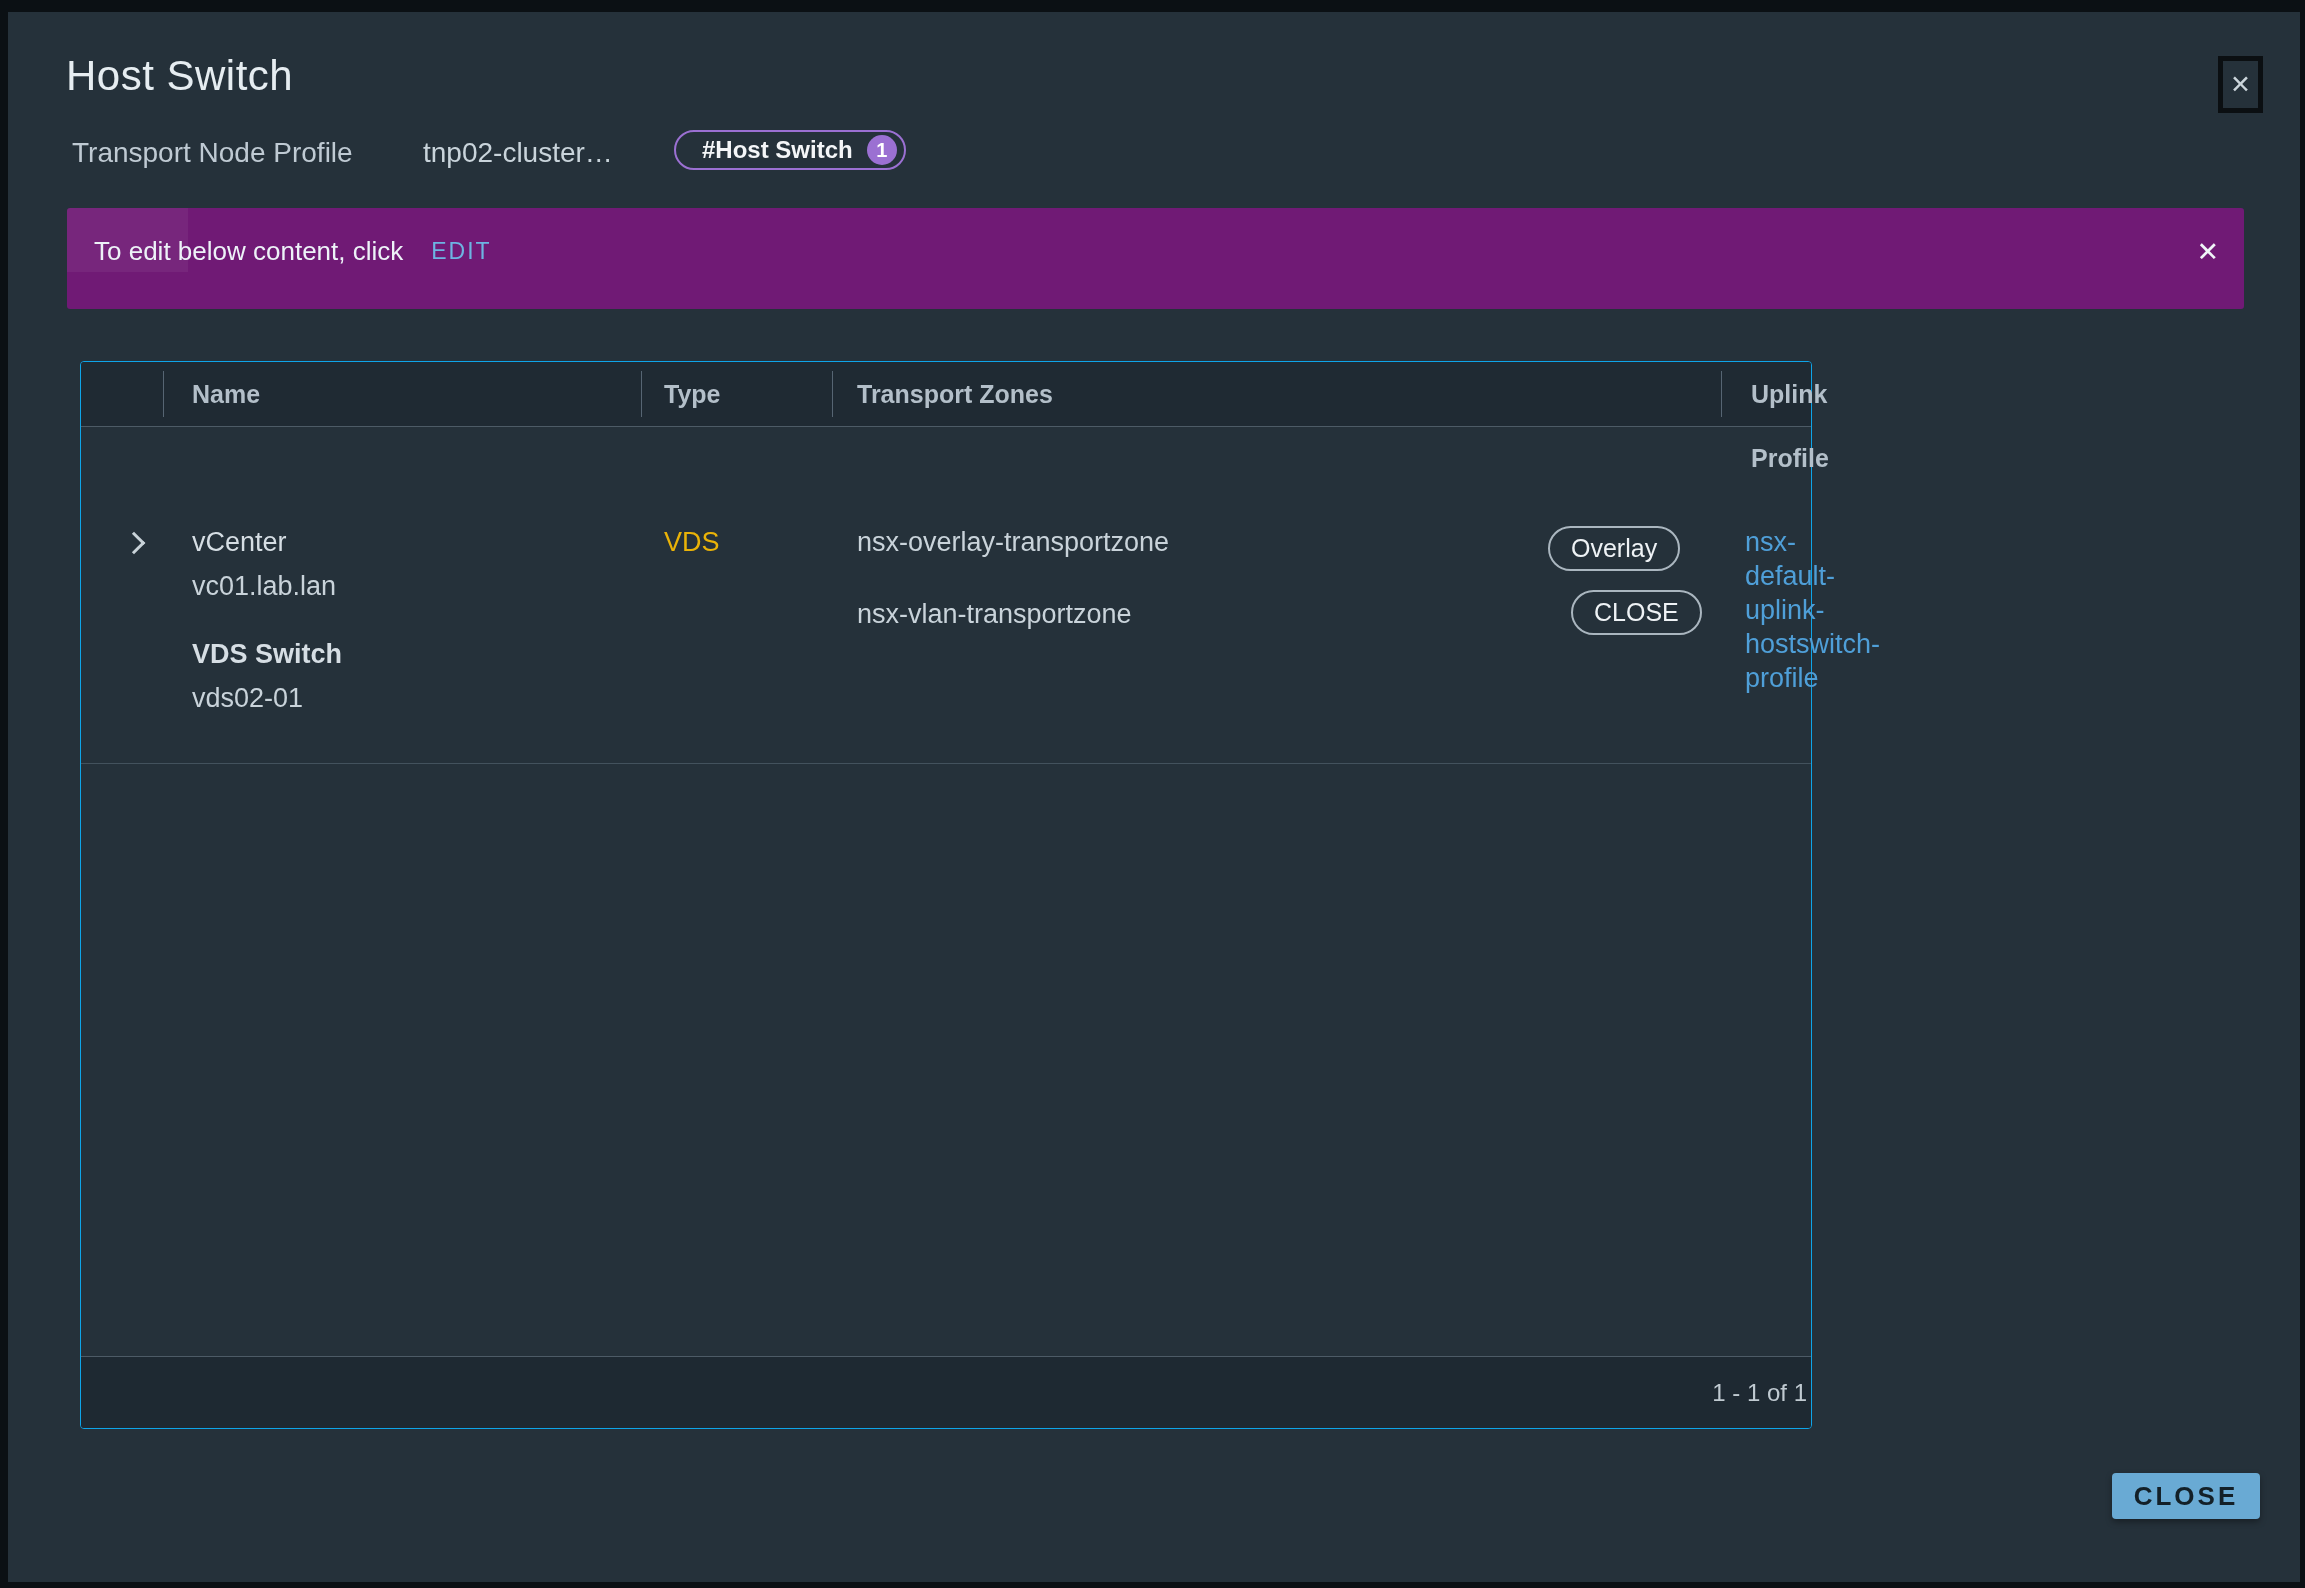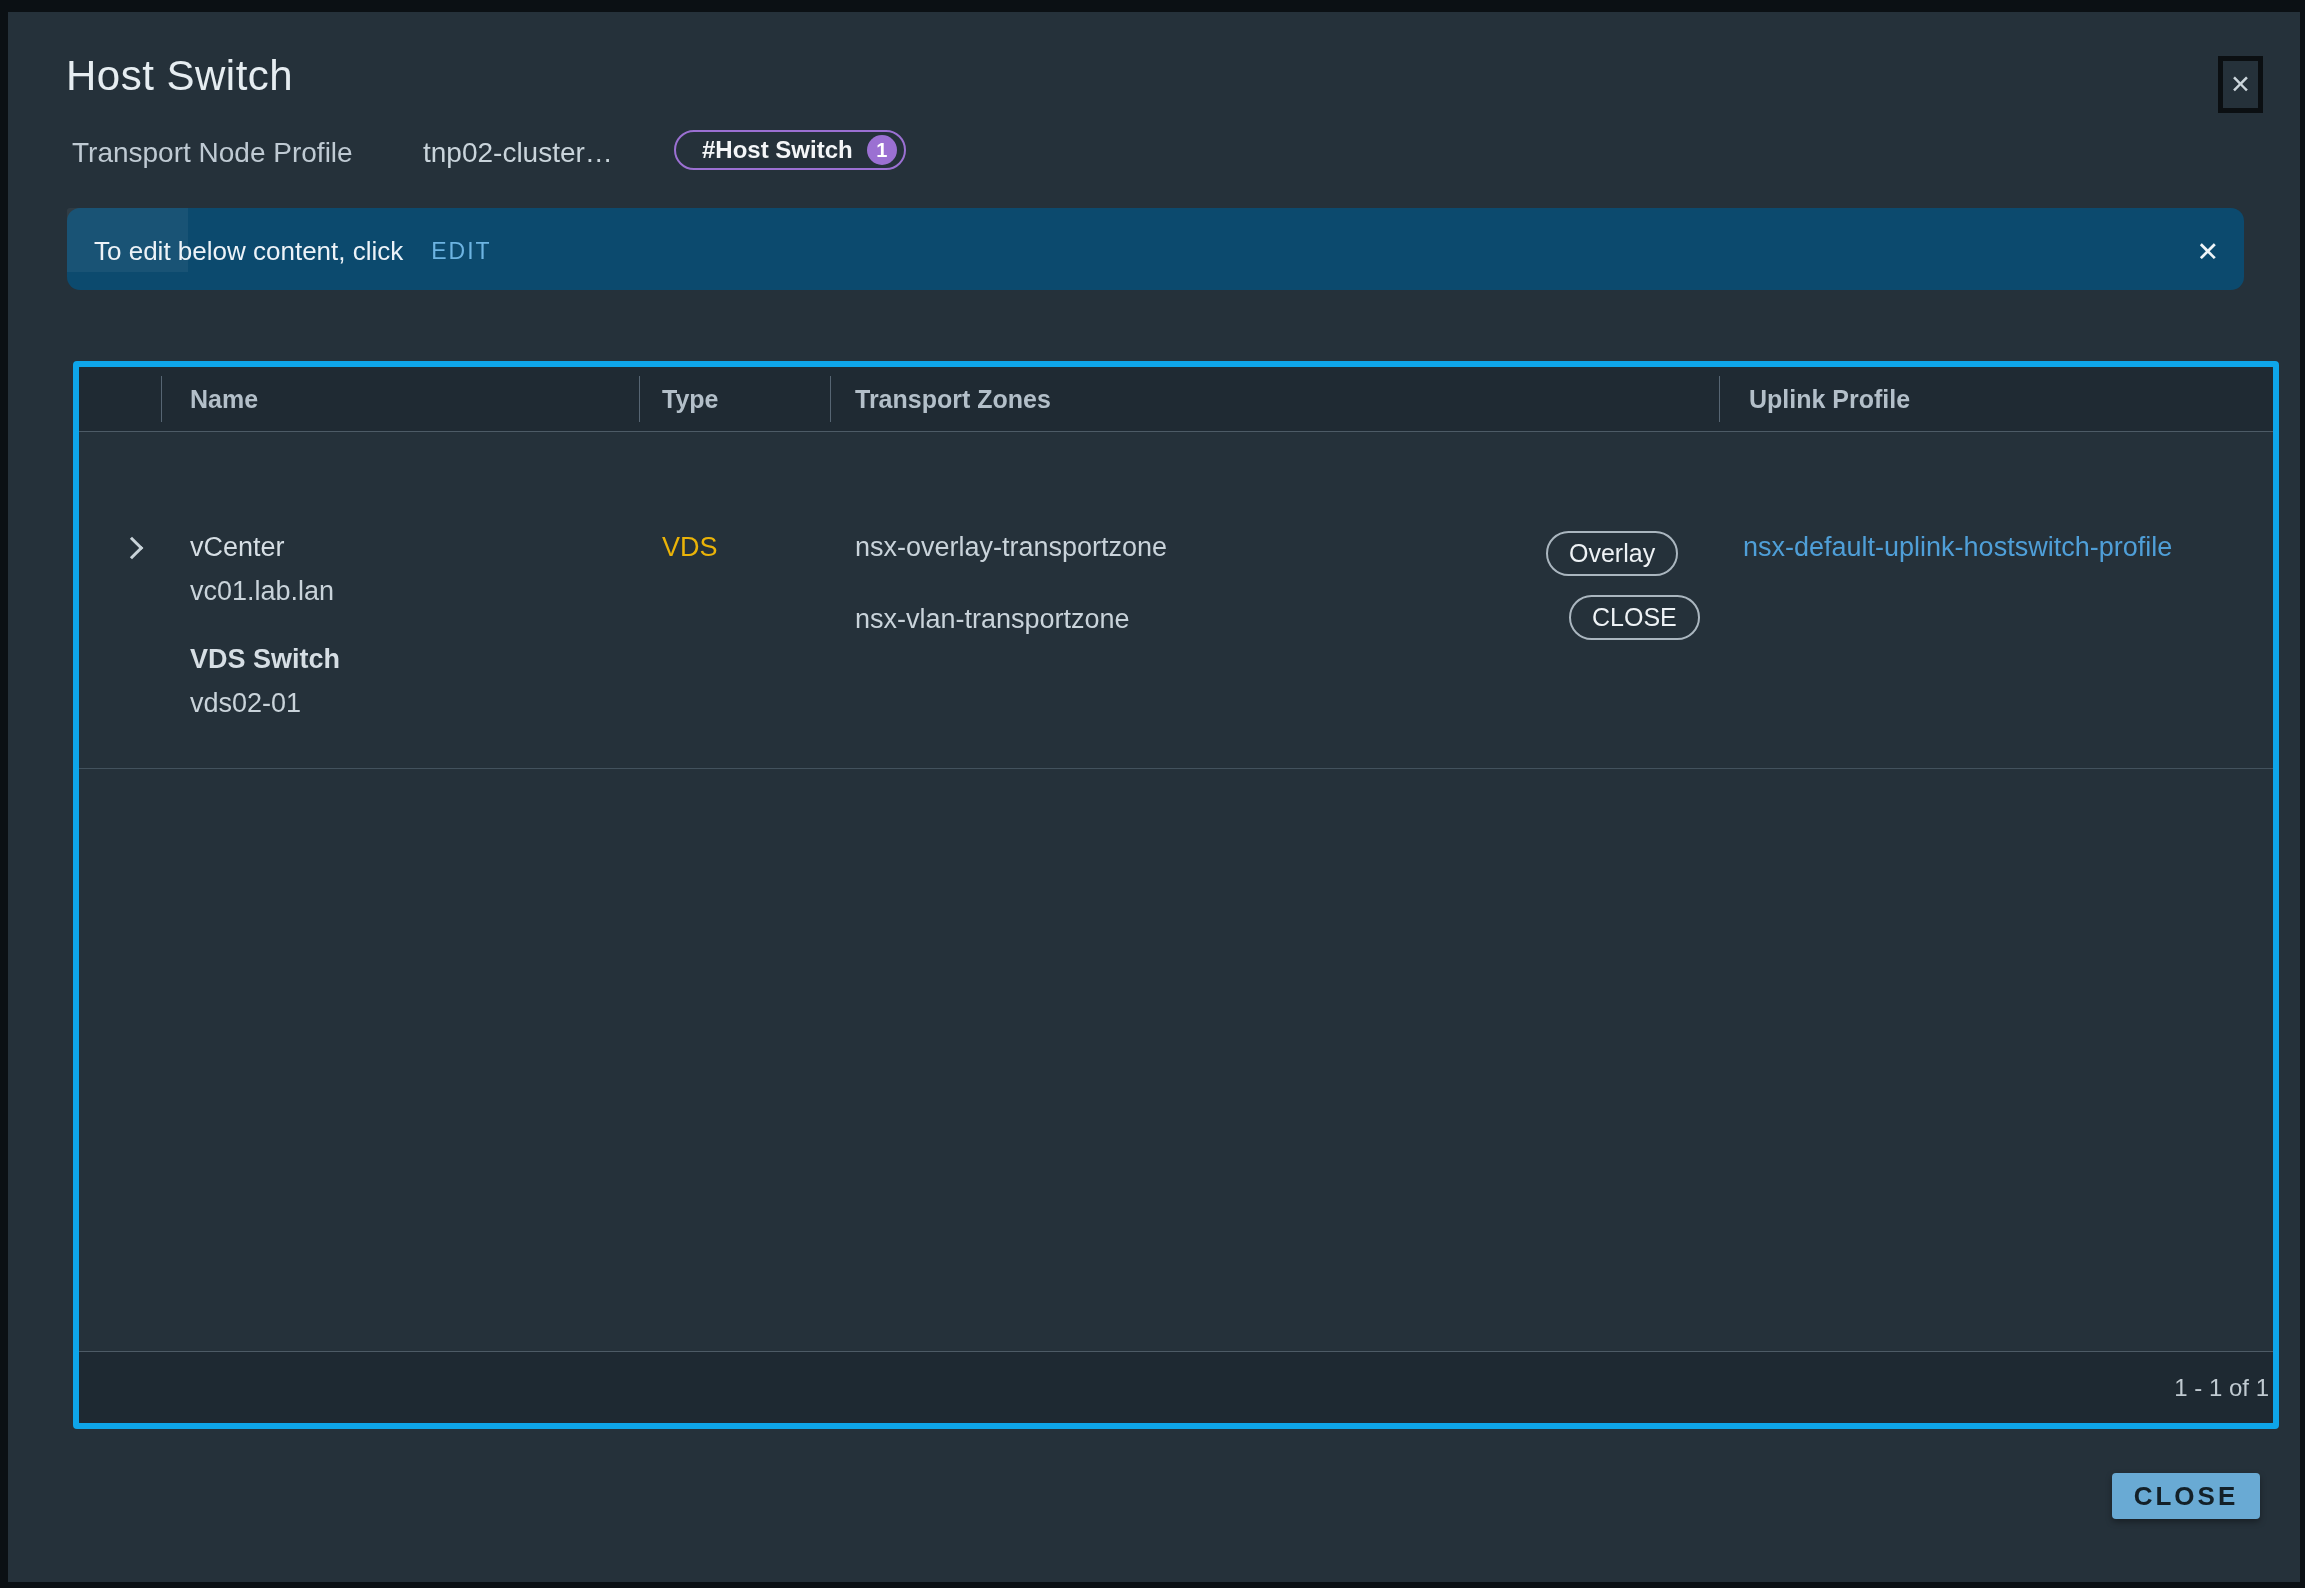--- a/index.html
+++ b/index.html
@@ -49,22 +49,22 @@
   .hs-badge-label { font-size: 24px; font-weight: 700; color: #f4f6f8; }
   .hs-badge-count {
     width: 30px; height: 30px; border-radius: 50%;
     background: #9b70d2; color: #ffffff;
     font-size: 20px; font-weight: 700;
     display: flex; align-items: center; justify-content: center;
   }
   
   .banner {
     position: absolute; left: 59px; top: 196px;
-    width: 2177px; height: 82px; box-sizing: border-box;
-    background: #0c4a6e; border-radius: 13px;
+    width: 2177px; height: 101px; box-sizing: border-box;
+    background: #701a75; border-radius: 3px;
   }
   .banner-patch {
     position: absolute; left: 0; top: 0;
     width: 121px; height: 64px;
     background: rgba(255,255,255,.055);
     border-radius: 3px 0 0 0;
   }
   .banner-msg {
     position: absolute; left: 27px; top: 0; height: 87px;
     display: flex; align-items: center;
@@ -75,23 +75,23 @@
     font-size: 23px; letter-spacing: 2px;
     color: #6db4e2; cursor: pointer;
   }
   .banner-close {
     position: absolute; right: 25px; top: 0; height: 87px;
     display: flex; align-items: center;
     color: #f0f5f8; font-size: 27px; cursor: pointer;
   }
   
   .grid {
-    position: absolute; left: 65px; top: 349px;
-    width: 2206px; height: 1068px; box-sizing: border-box;
-    border: 6px solid #0ea5e9; border-radius: 4px;
+    position: absolute; left: 72px; top: 349px;
+    width: 1732px; height: 1068px; box-sizing: border-box;
+    border: 1px solid #0ea5e9; border-radius: 4px;
     background: #25313a;
   }
   .grid-header {
     position: absolute; left: 0; top: 0; right: 0; height: 64px;
     background: #1f2a33; border-bottom: 1px solid #4d5b66;
     border-radius: 3px 3px 0 0;
   }
   .col-sep {
     position: absolute; top: 9px; width: 1px; height: 46px;
     background: #566573;

